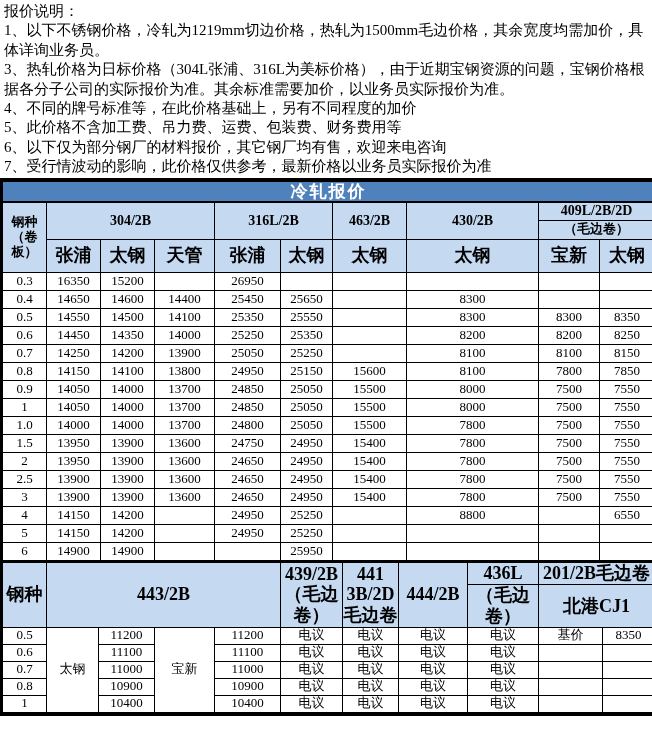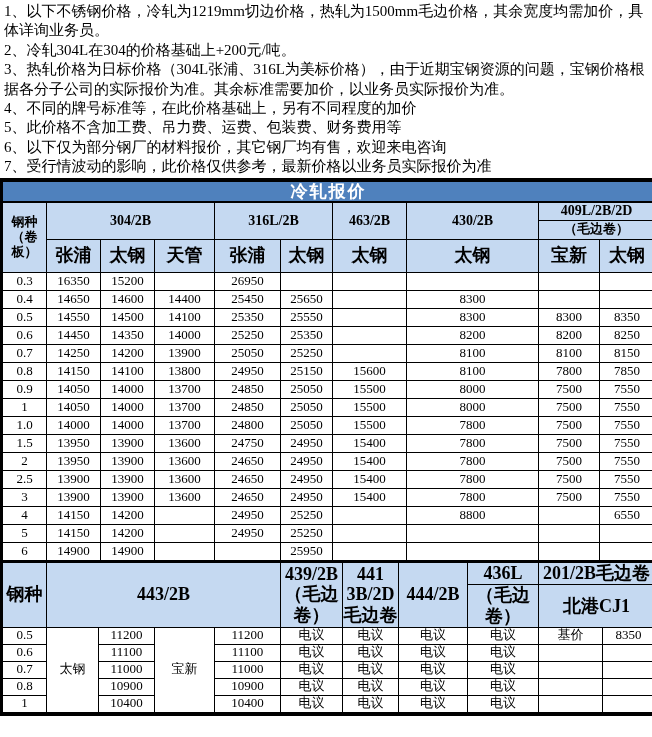--- a/index.html
+++ b/index.html
@@ -37,22 +37,22 @@
   .bhB{height:23px;}
   
   .bot-table{border-top:2px solid #000;}
 </style>
 </head>
 <body>
 
 <div class="page">
 
   <div class="notes">
+    <div>报价说明：</div>
     <div>1、以下不锈钢价格，冷轧为1219mm切边价格，热轧为1500mm毛边价格，其余宽度均需加价，具体详询业务员。</div>
-    <div>2、冷轧304L在304的价格基础上+200元/吨。</div>
     <div>3、热轧价格为日标价格（304L张浦、316L为美标价格），由于近期宝钢资源的问题，宝钢价格根据各分子公司的实际报价为准。其余标准需要加价，以业务员实际报价为准。</div>
     <div>4、不同的牌号标准等，在此价格基础上，另有不同程度的加价</div>
     <div>5、此价格不含加工费、吊力费、运费、包装费、财务费用等</div>
     <div>6、以下仅为部分钢厂的材料报价，其它钢厂均有售，欢迎来电咨询</div>
     <div>7、受行情波动的影响，此价格仅供参考，最新价格以业务员实际报价为准</div>
   </div>
 
   <div class="tablewrap">
 
     <table class="top-table">

